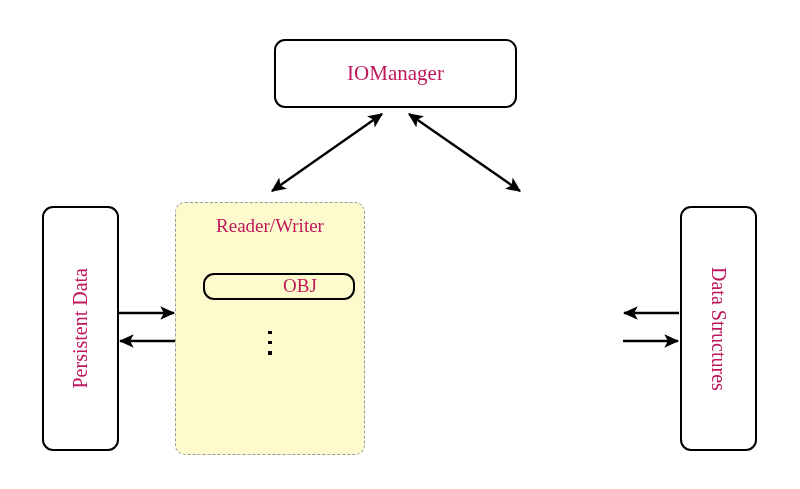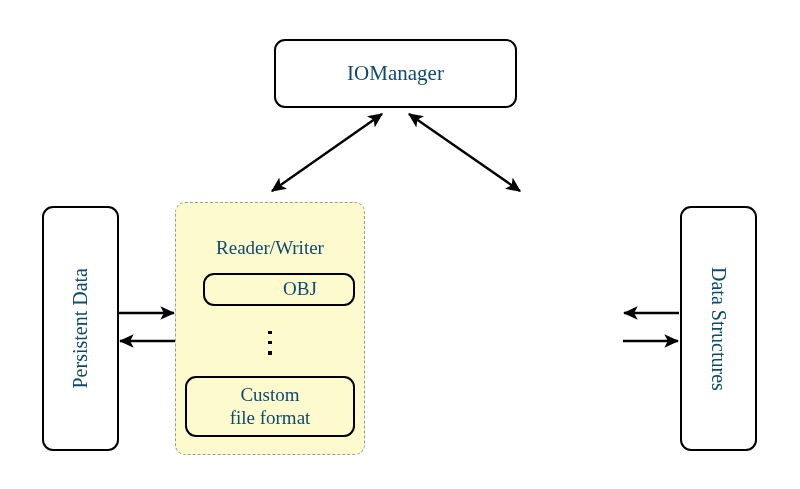--- a/index.html
+++ b/index.html
@@ -7,21 +7,21 @@
     padding: 0;
     background: #ffffff;
   }
   #canvas {
     position: relative;
     width: 800px;
     height: 489px;
     background: #ffffff;
     overflow: hidden;
     font-family: "Liberation Serif", "DejaVu Serif", serif;
-    color: #0c4a6e;
+    color: #be185d;
   }
   #arrow-layer {
     position: absolute;
     left: 0;
     top: 0;
     width: 800px;
     height: 489px;
     pointer-events: none;
   }
 
@@ -79,21 +79,21 @@
     border: 1.6px dashed #9a9a9a;
     border-radius: 10px;
   }
   #panel-readerwriter { left: 175px; width: 190px; }
   #panel-importexport { left: 427px; width: 190px; }
 
   .panel-title {
     position: absolute;
     left: 0;
     right: 0;
-    top: 34px;
+    top: 12px;
     text-align: center;
     font-size: 19px;
     white-space: nowrap;
   }
   #panel-importexport .panel-title { font-size: 18px; }
 
   
   .inner-node {
     position: absolute;
     box-sizing: border-box;
@@ -104,21 +104,21 @@
     align-items: center;
     justify-content: center;
     text-align: center;
     font-size: 19px;
     line-height: 1.2;
   }
   .inner-top {
     left: 27px;
     right: 9px;
     top: 70px;
-    height: 33px;
+    height: 27px;
     padding-left: 42px;
   }
   .inner-bottom {
     left: 9px;
     right: 9px;
     top: 173px;
     height: 61px;
   }
 
   
@@ -180,22 +180,16 @@
     <div class="inner-node inner-top">
       <span>OBJ</span>
     </div>
 
     <div class="vdots">
       <i></i>
       <i></i>
       <i></i>
     </div>
 
-    <div class="inner-node inner-bottom">
-      <span>
-        <span>Custom</span><br>
-        <span>file format</span>
-      </span>
-    </div>
   </div>
 
 
 </div>
 
 </body></html>

